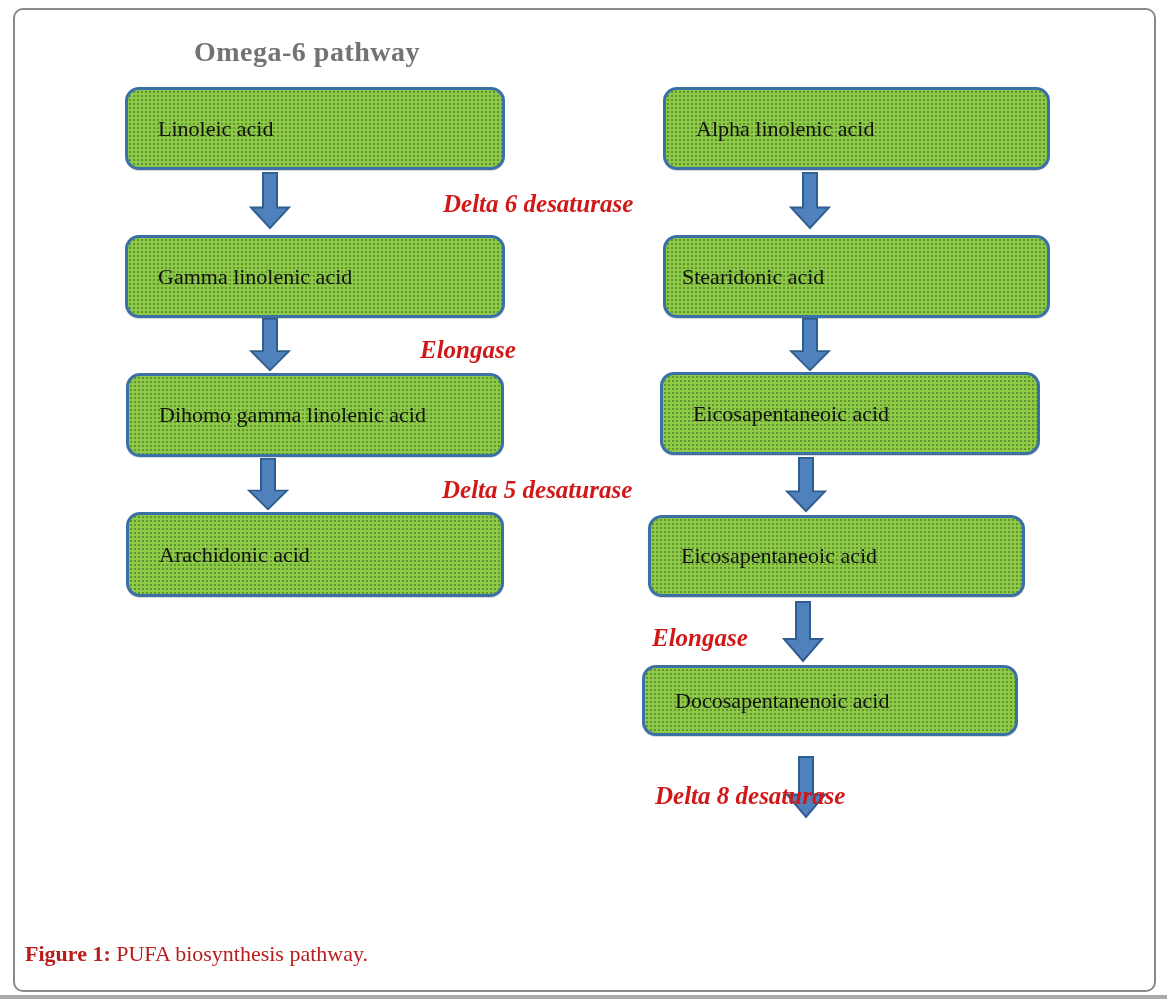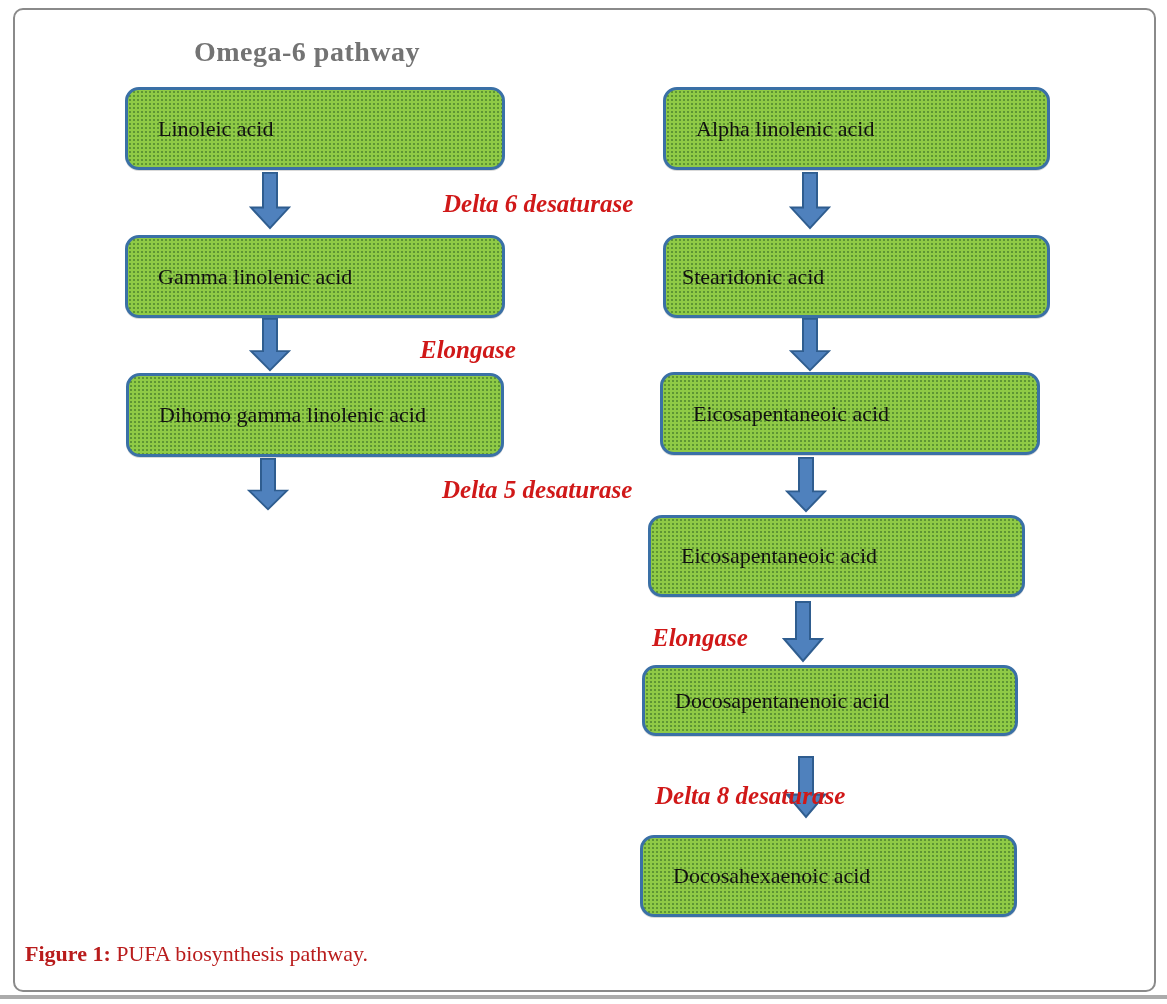--- a/index.html
+++ b/index.html
@@ -91,38 +91,38 @@
 
   <div class="node" style="left:125px;top:87px;width:380px;height:83px;">
     <span>Linoleic acid</span>
   </div>
   <div class="node" style="left:125px;top:235px;width:380px;height:83px;">
     <span>Gamma linolenic acid</span>
   </div>
   <div class="node" style="left:126px;top:373px;width:378px;height:84px;">
     <span>Dihomo gamma linolenic acid</span>
   </div>
+  <div class="node" style="left:126px;top:512px;width:378px;height:85px;">
+    <span>Arachidonic acid</span>
+  </div>
 
   <div class="node" style="left:663px;top:87px;width:387px;height:83px;">
     <span>Alpha linolenic acid</span>
   </div>
   <div class="node" style="left:663px;top:235px;width:387px;height:83px;padding-left:16px;">
     <span>Stearidonic acid</span>
   </div>
   <div class="node" style="left:660px;top:372px;width:380px;height:83px;">
     <span>Eicosapentaneoic acid</span>
   </div>
   <div class="node" style="left:648px;top:515px;width:377px;height:82px;">
     <span>Eicosapentaneoic acid</span>
   </div>
   <div class="node" style="left:642px;top:665px;width:376px;height:71px;">
     <span>Docosapentanenoic acid</span>
-  </div>
-  <div class="node" style="left:640px;top:835px;width:377px;height:82px;">
-    <span>Docosahexaenoic acid</span>
   </div>
 
   <svg class="arrow" style="left:248px;top:172px;width:44px;height:58px;" viewBox="0 0 44 62" preserveAspectRatio="none">
       <path d="M15 1 H29 V38 H41 L22 60 L3 38 H15 Z"></path>
     </svg>
   <svg class="arrow" style="left:248px;top:318px;width:44px;height:54px;" viewBox="0 0 44 62" preserveAspectRatio="none">
       <path d="M15 1 H29 V38 H41 L22 60 L3 38 H15 Z"></path>
     </svg>
   <svg class="arrow" style="left:246px;top:458px;width:44px;height:53px;" viewBox="0 0 44 62" preserveAspectRatio="none">
       <path d="M15 1 H29 V38 H41 L22 60 L3 38 H15 Z"></path>

